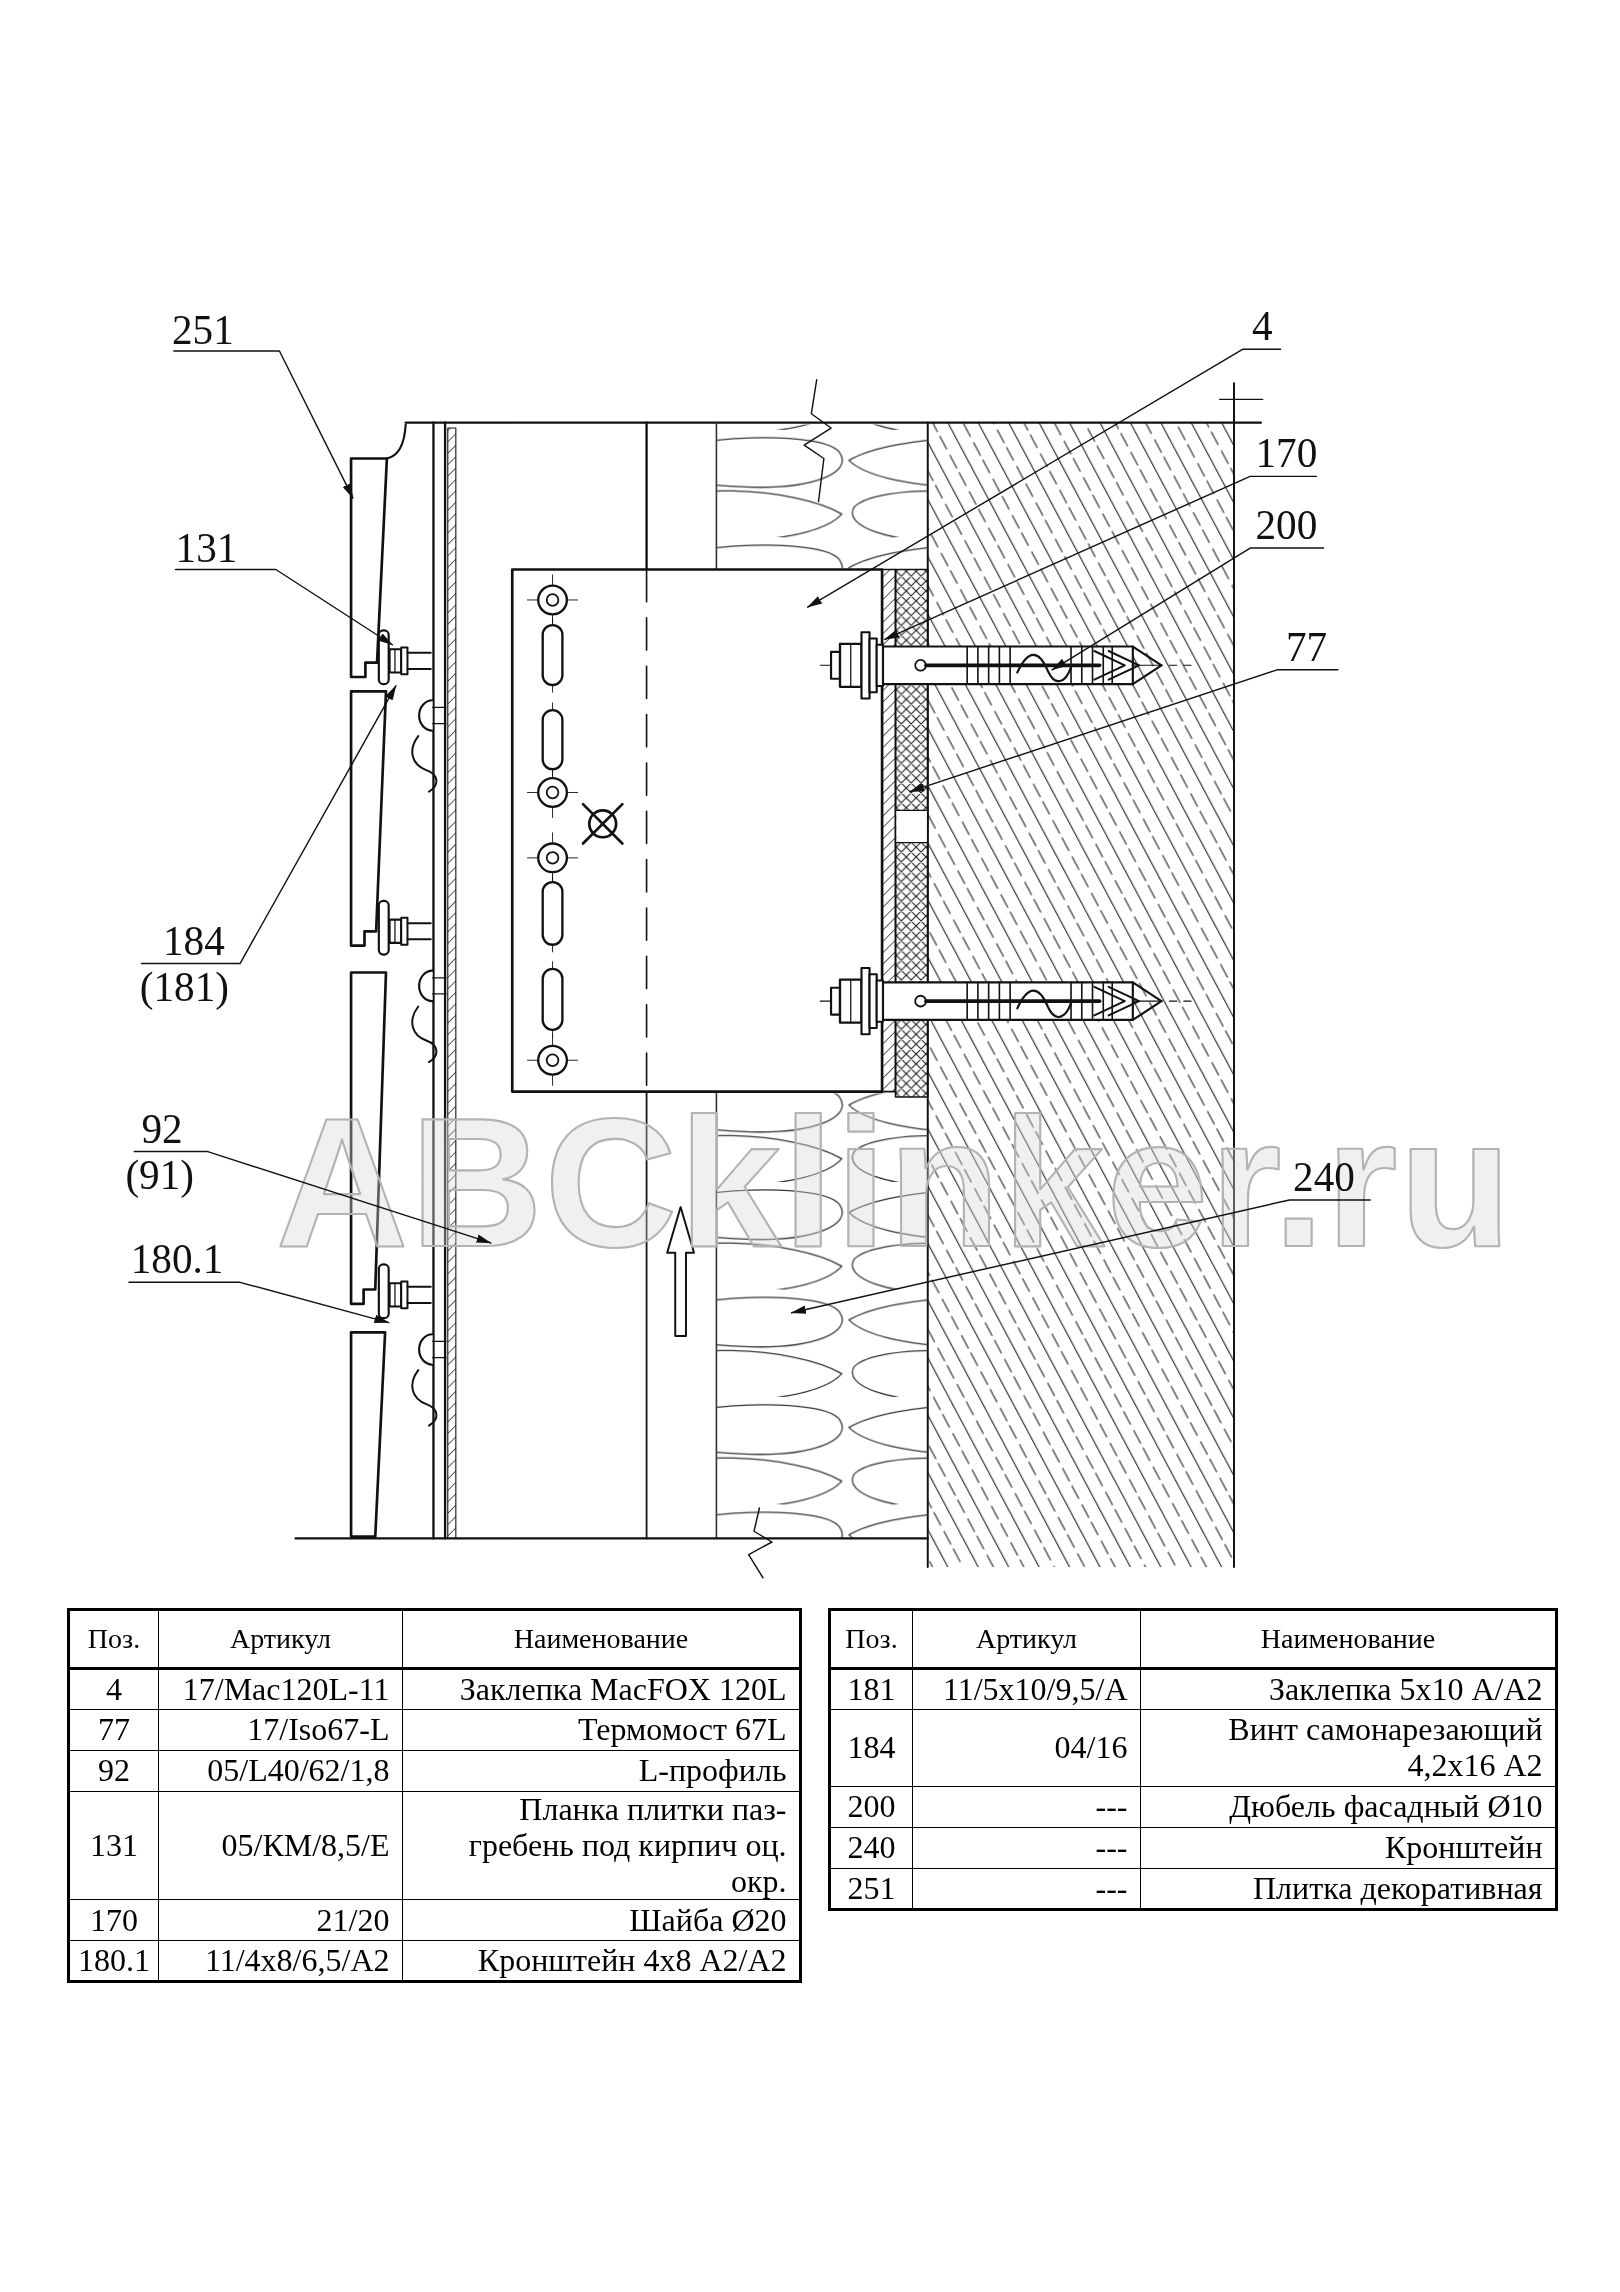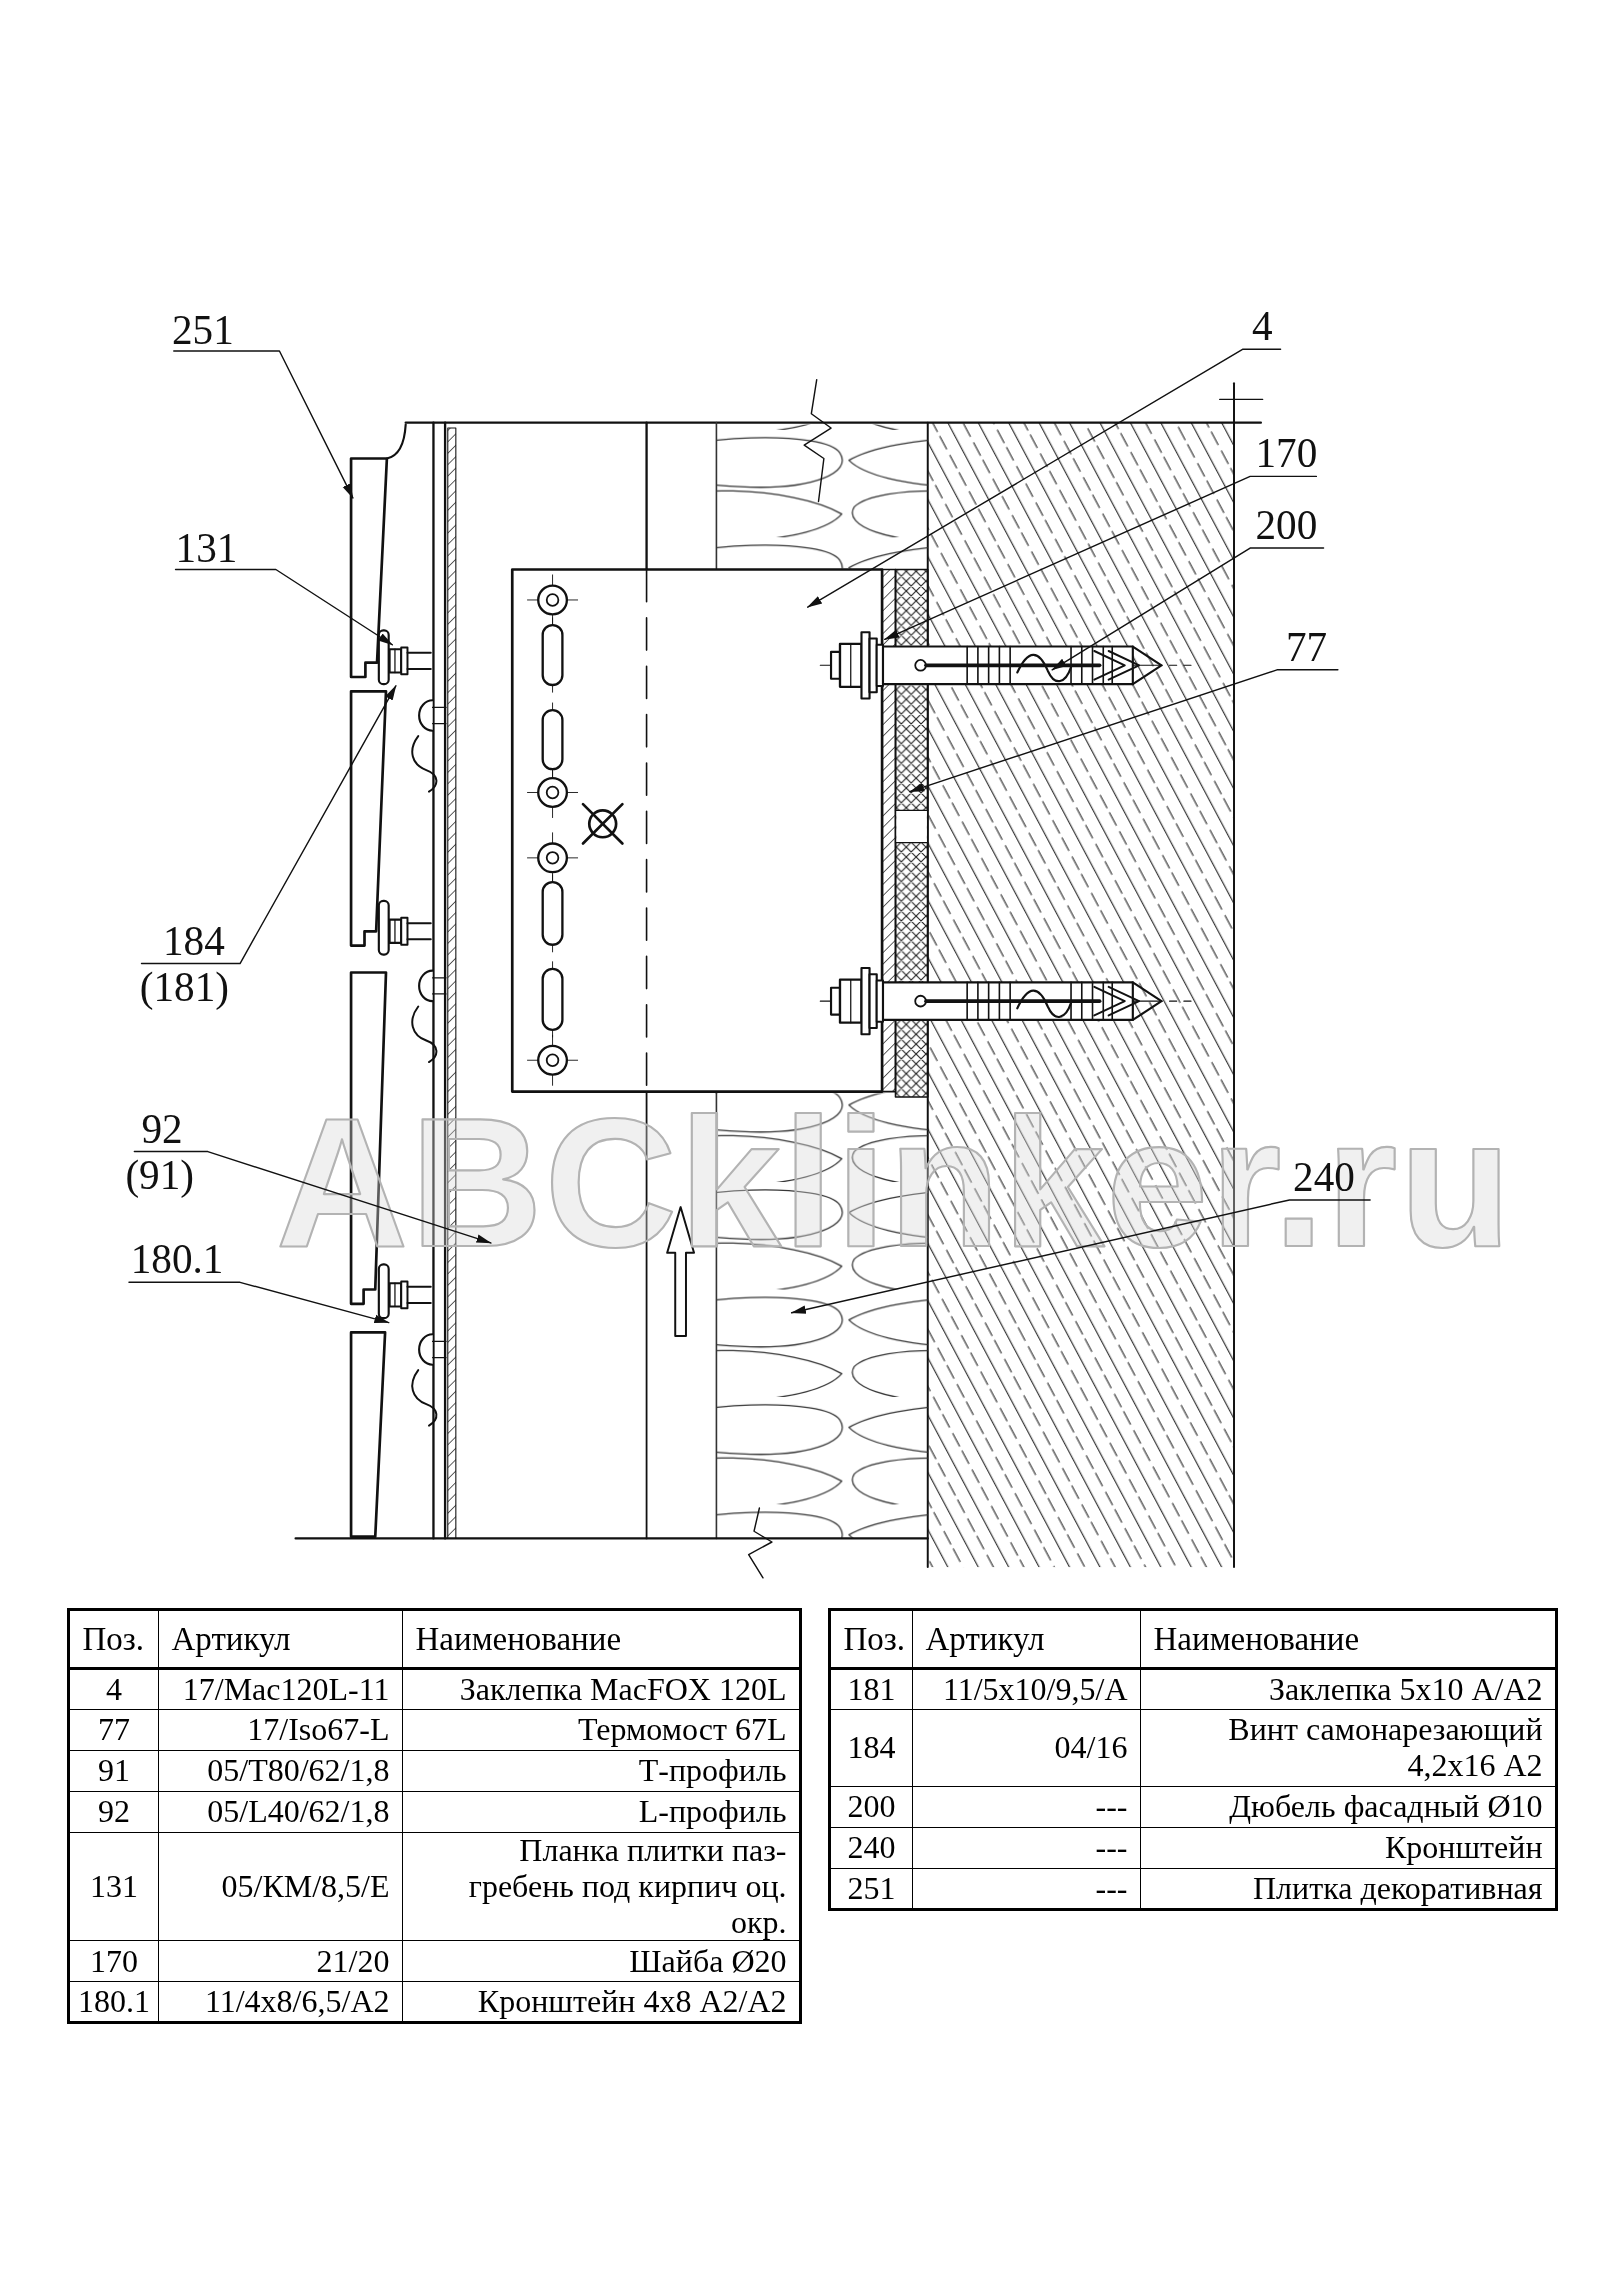--- a/index.html
+++ b/index.html
@@ -7,21 +7,21 @@
         font-family:"Liberation Serif", serif;}
   svg text{font-family:"Liberation Serif", serif;}
   .wm{font-family:"Liberation Sans", sans-serif;}
 
   
   .ptable{position:absolute;border-collapse:collapse;table-layout:fixed;background:#fff;
           font-size:32px;color:#000;}
   .ptable td,.ptable th{border:1.8px solid #000;padding:0 12.5px;vertical-align:middle;
           font-weight:normal;line-height:1.12;text-align:right;}
   .ptable{border:3.6px solid #000;}
-  .ptable thead th{border-bottom:3.6px solid #000;text-align:left;font-size:33px;height:56px;}
+  .ptable thead th{border-bottom:3.6px solid #000;text-align:center;font-size:28px;height:56px;}
   .ptable .c-pos{text-align:center;padding:0 3.6px;}
   .ptable .r48{height:41px;}
   .ptable .r88{height:77px;}
   #table-left{left:67px;top:1608px;width:732px;}
   #table-left col.w1{width:90px;} #table-left col.w2{width:244px;} #table-left col.w3{width:398px;}
   #table-right{left:828px;top:1608px;width:727px;}
   #table-right col.w1{width:83px;} #table-right col.w2{width:228px;} #table-right col.w3{width:416px;}
 </style>
 </head>
 <body>
@@ -235,25 +235,20 @@
       <td class="c-pos">4</td>
       <td>17/Mac120L-11</td>
       <td>Заклепка MacFOX 120L</td>
     </tr>
     <tr class="r48">
       <td class="c-pos">77</td>
       <td>17/Iso67-L</td>
       <td>Термомост 67L</td>
     </tr>
     <tr class="r48">
-      <td class="c-pos">91</td>
-      <td>05/Т80/62/1,8</td>
-      <td>Т-профиль</td>
-    </tr>
-    <tr class="r48">
       <td class="c-pos">92</td>
       <td>05/L40/62/1,8</td>
       <td>L-профиль</td>
     </tr>
     <tr class="r88">
       <td class="c-pos">131</td>
       <td>05/КМ/8,5/Е</td>
       <td>Планка плитки паз-гребень под кирпич оц. окр.</td>
     </tr>
     <tr class="r48">

